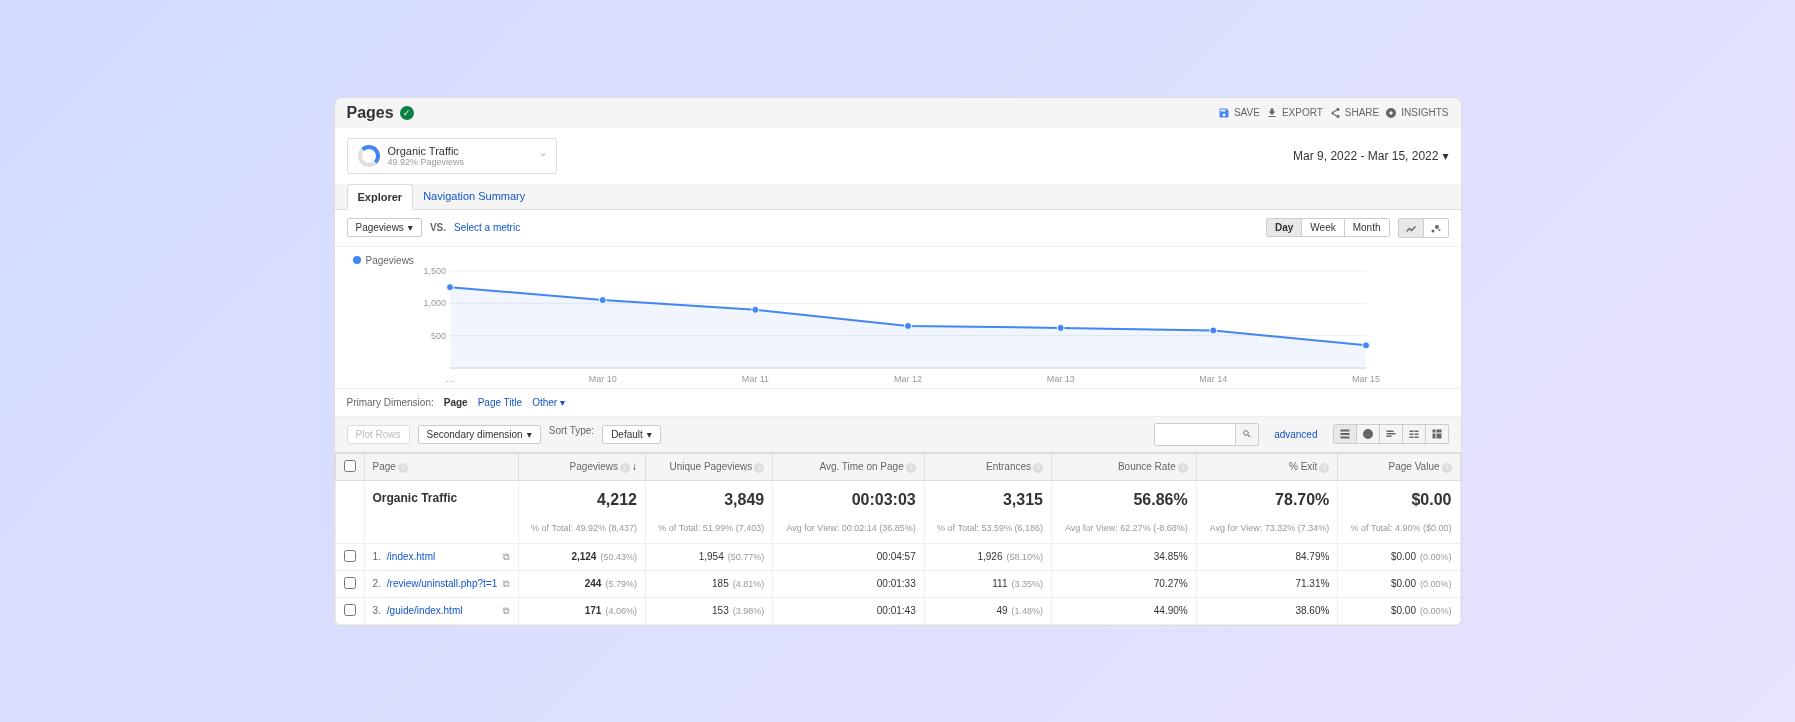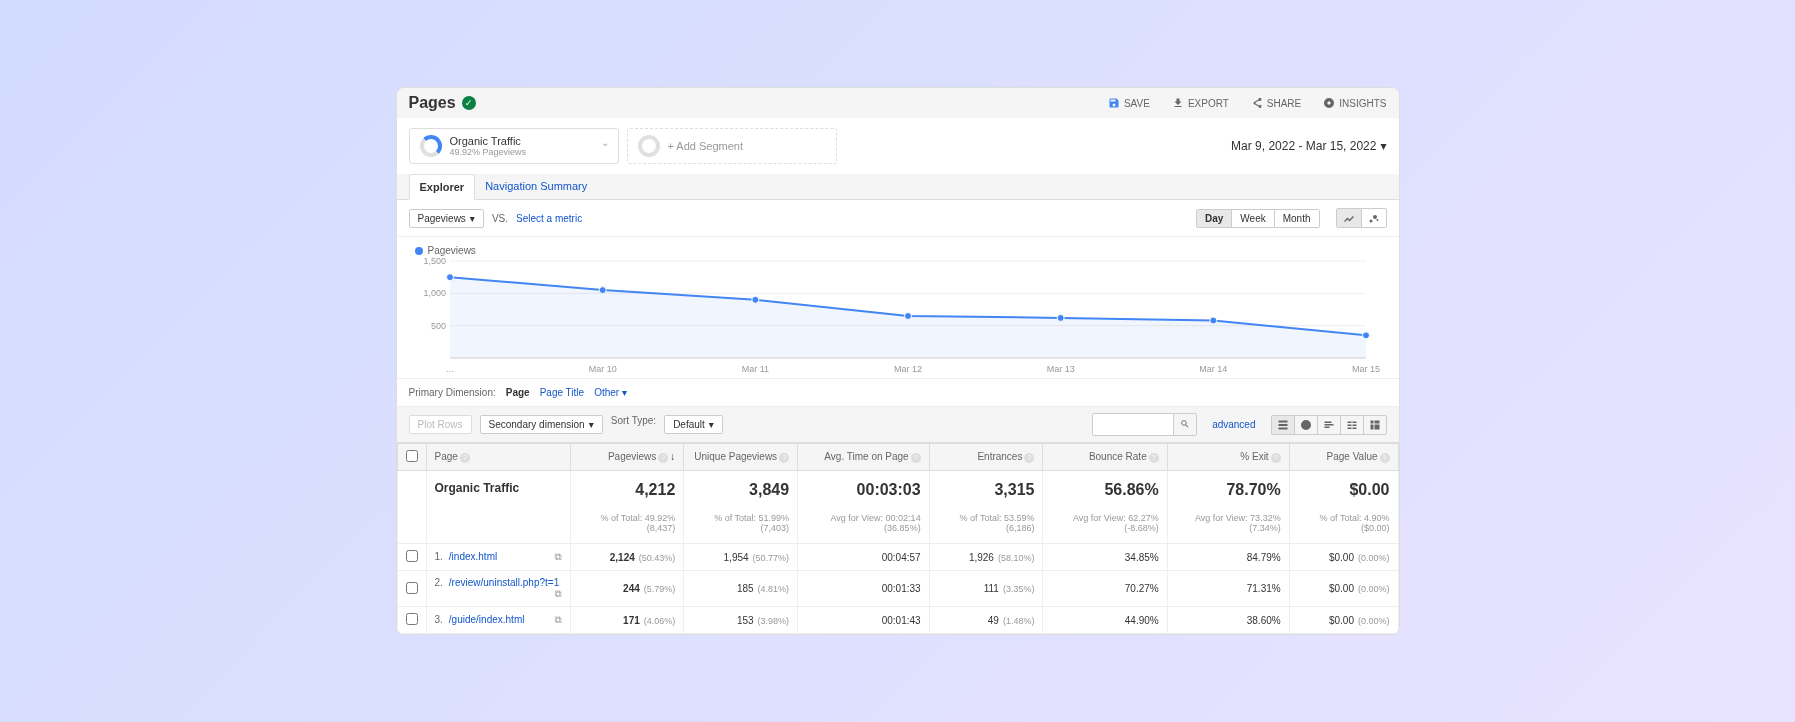--- a/index.html
+++ b/index.html
@@ -1,45 +1,45 @@
 <!DOCTYPE html>
 <html><head>
 <meta charset="utf-8">
 <style>
 *{margin:0;padding:0;box-sizing:border-box;font-family:Arial,Helvetica,sans-serif}
 body{background:linear-gradient(135deg,#d2dcff,#e8e3ff);display:flex;align-items:center;justify-content:center;min-height:722px;padding:40px}
-.window{width:1004px;background:#f5f5f5;border-radius:8px;overflow:hidden;font-size:11px;color:#333;border:1px solid #ddd}
+.window{width:1128px;background:#f5f5f5;border-radius:8px;overflow:hidden;font-size:11px;color:#333;border:1px solid #ddd}
 .header{display:flex;align-items:center;justify-content:space-between;padding:6px 12px;background:#f5f5f5}
 .title-wrap{display:flex;align-items:center;gap:6px}
 .title{font-size:16px;font-weight:bold;color:#333}
 .verified-icon{width:14px;height:14px;background:#0a8043;border-radius:50%;display:flex;align-items:center;justify-content:center;color:#fff;font-size:9px}
-.actions{display:flex;gap:22px;align-items:center}
+.actions{display:flex;gap:6px;align-items:center}
 .action{display:flex;align-items:center;gap:4px;color:#666;font-size:10px;cursor:pointer}
 .action svg{width:12px;height:12px;fill:#666}
 .action.save svg{fill:#4285f4}
 .segments-row{display:flex;align-items:center;justify-content:space-between;padding:10px 12px;background:#fff}
 .segment-boxes{display:flex;gap:8px}
 .segment-box{border:1px solid #ddd;border-radius:3px;padding:6px 10px;display:flex;align-items:center;gap:8px;min-width:210px;position:relative}
 .segment-box.dashed{border-style:dashed}
 .donut{width:22px;height:22px;border-radius:50%;border:4px solid #e0e0e0;border-top-color:#4285f4;border-right-color:#4285f4}
 .donut.gray{border:4px solid #e0e0e0}
 .seg-info{display:flex;flex-direction:column}
 .seg-name{font-size:11px;color:#333}
 .seg-sub{font-size:9px;color:#999}
 .chevron{position:absolute;right:8px;top:8px;color:#aaa;font-size:10px}
 .date-range{font-size:12px;color:#333;display:flex;align-items:flex-start;gap:4px}
 .tabs{display:flex;border-bottom:1px solid #ddd;background:#f5f5f5;padding:0 12px}
 .tab{padding:6px 10px;font-size:11px;color:#1155cc;cursor:pointer}
 .tab.active{background:#fff;color:#333;font-weight:bold;border:1px solid #ddd;border-bottom:1px solid #fff;margin-bottom:-1px;border-radius:3px 3px 0 0}
 .chart-controls{display:flex;align-items:center;justify-content:space-between;padding:8px 12px;background:#fff;border-bottom:1px solid #eee}
 .left-controls{display:flex;align-items:center;gap:8px}
 .metric-select{border:1px solid #ccc;padding:3px 8px;font-size:10px;border-radius:2px;cursor:pointer;background:#fff;display:flex;align-items:center;gap:4px}
-.vs{font-size:10px;font-weight:normal;color:#666}
+.vs{font-size:10px;font-weight:bold;color:#666}
 .select-metric{color:#1155cc;font-size:10px;cursor:pointer}
-.right-controls{display:flex;gap:16px;align-items:center}
+.right-controls{display:flex;gap:8px;align-items:center}
 .time-buttons{display:flex;border:1px solid #ccc;border-radius:2px;overflow:hidden}
 .time-btn{padding:3px 8px;font-size:10px;cursor:pointer;background:#fff;border-right:1px solid #ccc}
 .time-btn:last-child{border-right:none}
 .time-btn.active{background:#e8e8e8;font-weight:bold}
 .view-buttons{display:flex;gap:0;border:1px solid #ccc;border-radius:2px;overflow:hidden}
 .view-btn{padding:3px 6px;cursor:pointer;background:#fff;border-right:1px solid #ccc;display:flex;align-items:center}
 .view-btn:last-child{border-right:none}
 .view-btn.active{background:#e8e8e8}
 .chart-area{background:#fff;padding:8px 12px 0}
 .legend{display:flex;align-items:center;gap:5px;font-size:10px;color:#666;margin-left:6px}
@@ -119,24 +119,20 @@
   <div class="segments-row">
     <div class="segment-boxes">
       <div class="segment-box">
         <div class="donut"></div>
         <div class="seg-info">
           <span class="seg-name">Organic Traffic</span>
           <span class="seg-sub">49.92% Pageviews</span>
         </div>
         <span class="chevron">⌄</span>
       </div>
-      <div class="segment-box dashed">
-        <div class="donut gray"></div>
-        <span class="seg-name" style="color:#999">+ Add Segment</span>
-      </div>
     </div>
     <div class="date-range">
       <span>Mar 9, 2022 - Mar 15, 2022</span>
         <span>▾</span>
     </div>
   </div>
 
   <div class="tabs">
     <div class="tab active">Explorer</div>
     <div class="tab">Navigation Summary</div>

